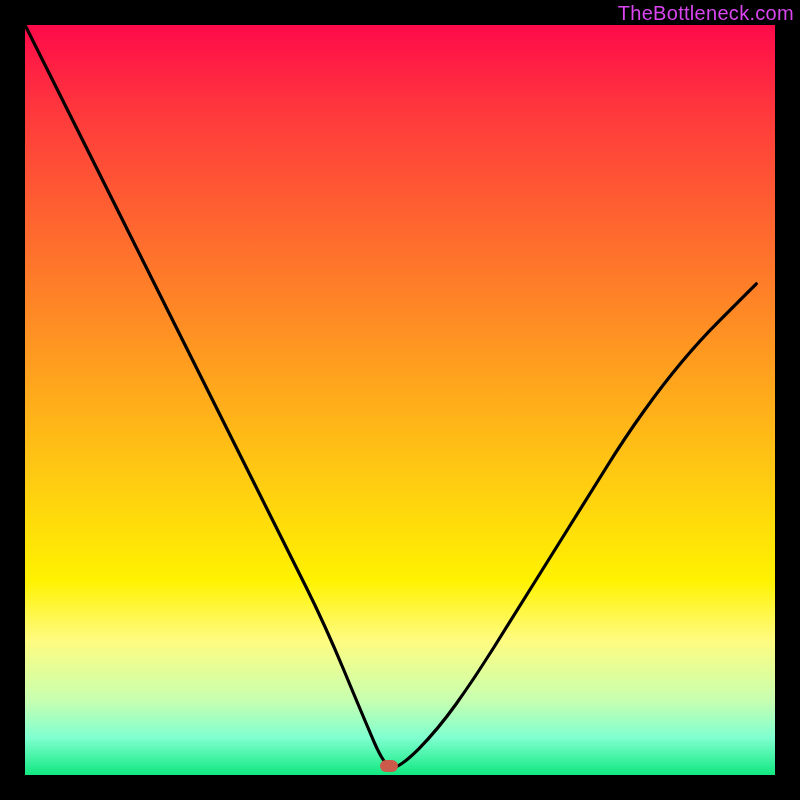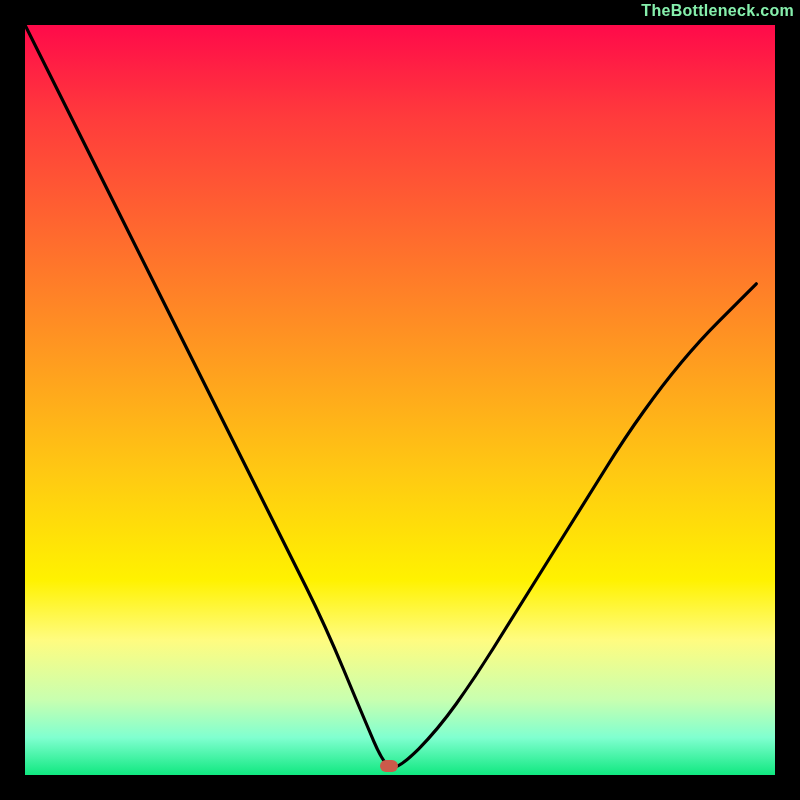--- a/index.html
+++ b/index.html
@@ -49,23 +49,23 @@
     width: 18px;
     height: 12px;
     border-radius: 6px;
     background: #cc5a4a;
     transform: translate(-50%, -50%);
   }
   .watermark {
     position: absolute;
     top: 2px;
     right: 6px;
-    font-size: 16px;
-    font-weight: 700;
-    color: #86efac;
+    font-size: 20px;
+    font-weight: 400;
+    color: #d946ef;
     letter-spacing: 0.3px;
   }
 </style>
 </head>
 <body>
 
 <div class="wrap">
   <div class="watermark">TheBottleneck.com</div>
 
   <div class="plot">

